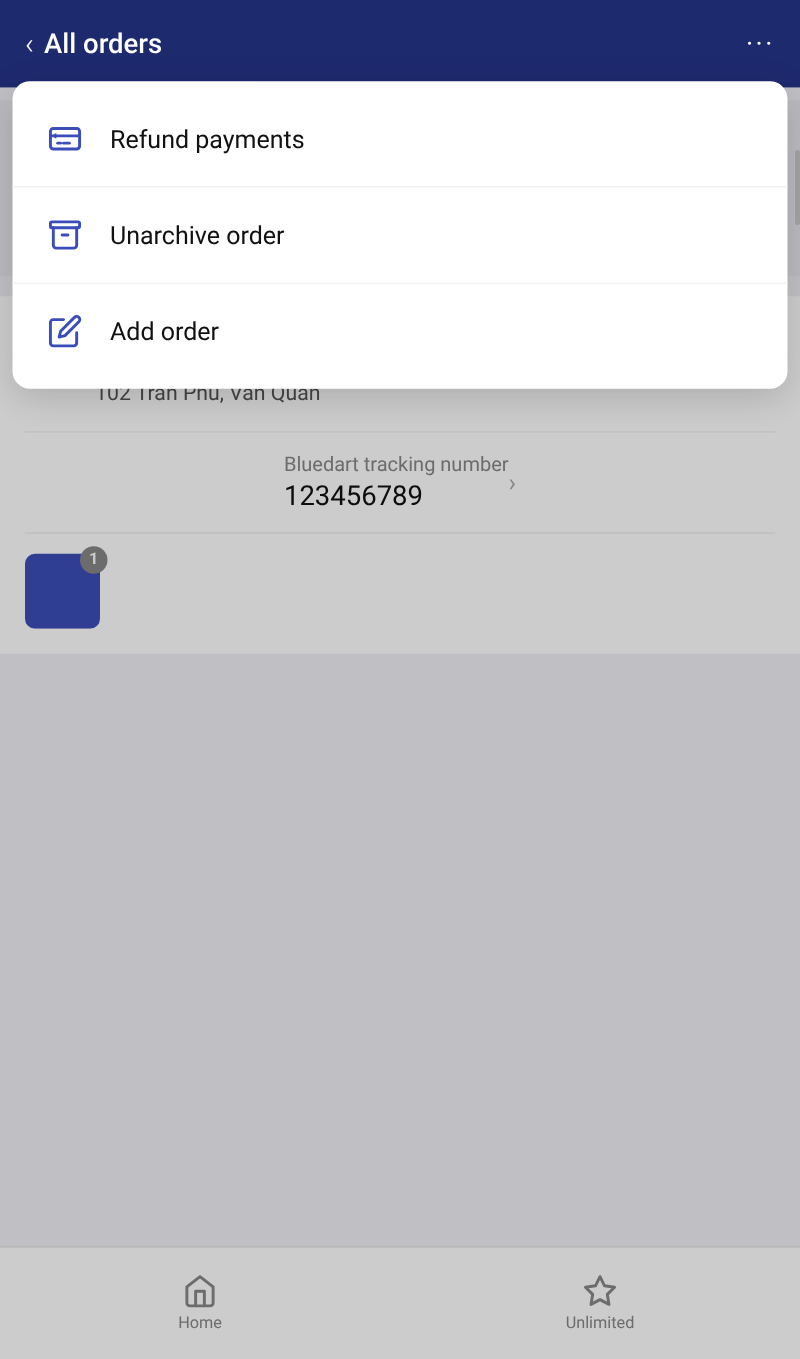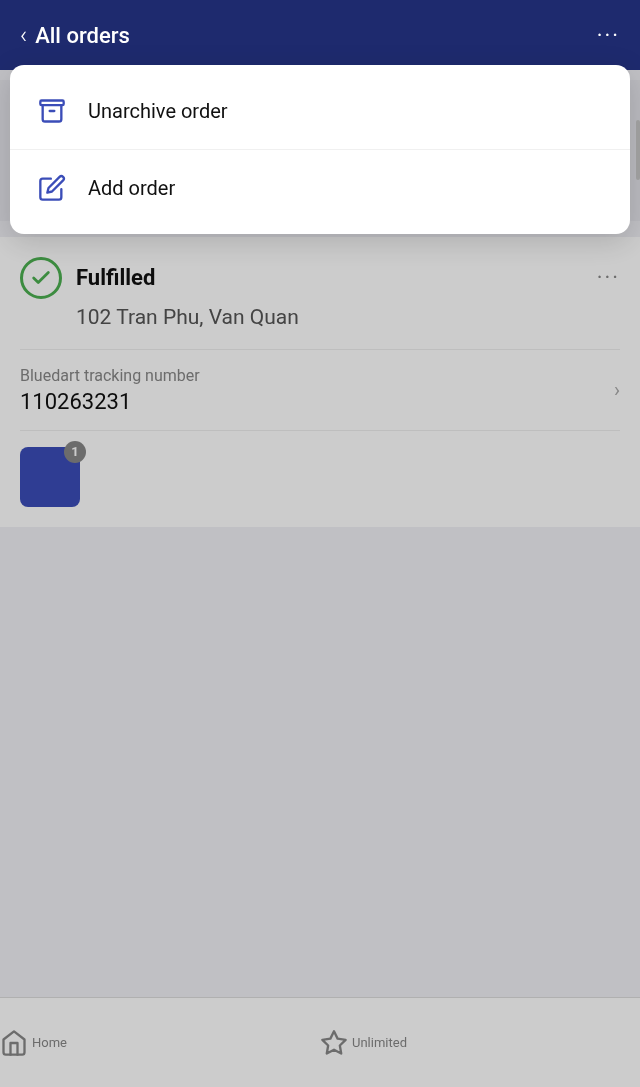--- a/index.html
+++ b/index.html
@@ -176,33 +176,33 @@
       font-size: 22px;
       font-weight: 700;
       color: #111;
     }
     .fulfilled-more {
       color: #888;
       font-size: 22px;
       letter-spacing: 2px;
     }
     .fulfilled-address {
-      font-size: 21px;
+      font-size: 17px;
       color: #555;
       margin-left: 56px;
       margin-bottom: 20px;
     }
 
     
     .tracking-section {
       border-top: 1px solid #eee;
       padding: 16px 0;
       display: flex;
       align-items: center;
-      justify-content: space-between;
+      justify-content: center;
     }
     .tracking-label {
       font-size: 16px;
       color: #888;
       margin-bottom: 4px;
     }
     .tracking-number {
       font-size: 22px;
       color: #111;
       font-weight: 400;
@@ -260,21 +260,21 @@
       width: 640px;
       height: 90px;
       background: white;
       border-top: 1px solid #ddd;
       display: flex;
       align-items: center;
       justify-content: space-around;
     }
     .nav-item {
       display: flex;
-      flex-direction: row;
+      flex-direction: column;
       align-items: center;
       gap: 4px;
       flex: 1;
       cursor: pointer;
     }
     .nav-icon {
       width: 28px;
       height: 28px;
       display: flex;
       align-items: center;
@@ -329,20 +329,32 @@
     <span class="chevron-left">‹</span>
     <span>All orders</span>
   </div>
   <div class="header-more">···</div>
 </div>
 
 <div class="overlay"></div>
 
 <div class="dropdown-menu">
 
+  <div class="dropdown-item">
+    <div class="dropdown-item-icon">
+      <svg viewBox="0 0 24 24" fill="none" stroke="currentColor" stroke-width="2" stroke-linecap="round" stroke-linejoin="round">
+        <rect x="2" y="5" width="20" height="14" rx="2"></rect>
+        <path d="M2 10h20"></path>
+        <path d="M7 15h2"></path>
+        <path d="M11 15h4"></path>
+        <path d="M6 8l-3 2 3 2" fill="currentColor" stroke="none"></path>
+      </svg>
+    </div>
+    <span class="dropdown-item-label">Refund payments</span>
+  </div>
 
   <div class="dropdown-item">
     <div class="dropdown-item-icon">
       <svg viewBox="0 0 24 24" fill="none" stroke="currentColor" stroke-width="2" stroke-linecap="round" stroke-linejoin="round">
         <rect x="2" y="3" width="20" height="4" rx="1"></rect>
         <path d="M4 7v12a2 2 0 002 2h12a2 2 0 002-2V7"></path>
         <path d="M10 12h4"></path>
       </svg>
     </div>
     <span class="dropdown-item-label">Unarchive order</span>
@@ -395,21 +407,21 @@
         </div>
         <span class="fulfilled-title">Fulfilled</span>
       </div>
       <div class="fulfilled-more">···</div>
     </div>
     <div class="fulfilled-address">102 Tran Phu, Van Quan</div>
 
     <div class="tracking-section">
       <div>
         <div class="tracking-label">Bluedart tracking number</div>
-        <div class="tracking-number">110263231</div>
+        <div class="tracking-number">123456789</div>
       </div>
       <div class="tracking-chevron">›</div>
     </div>
 
     <div class="product-section">
       <div class="product-image">
         <div class="product-badge">1</div>
       </div>
     </div>
 

